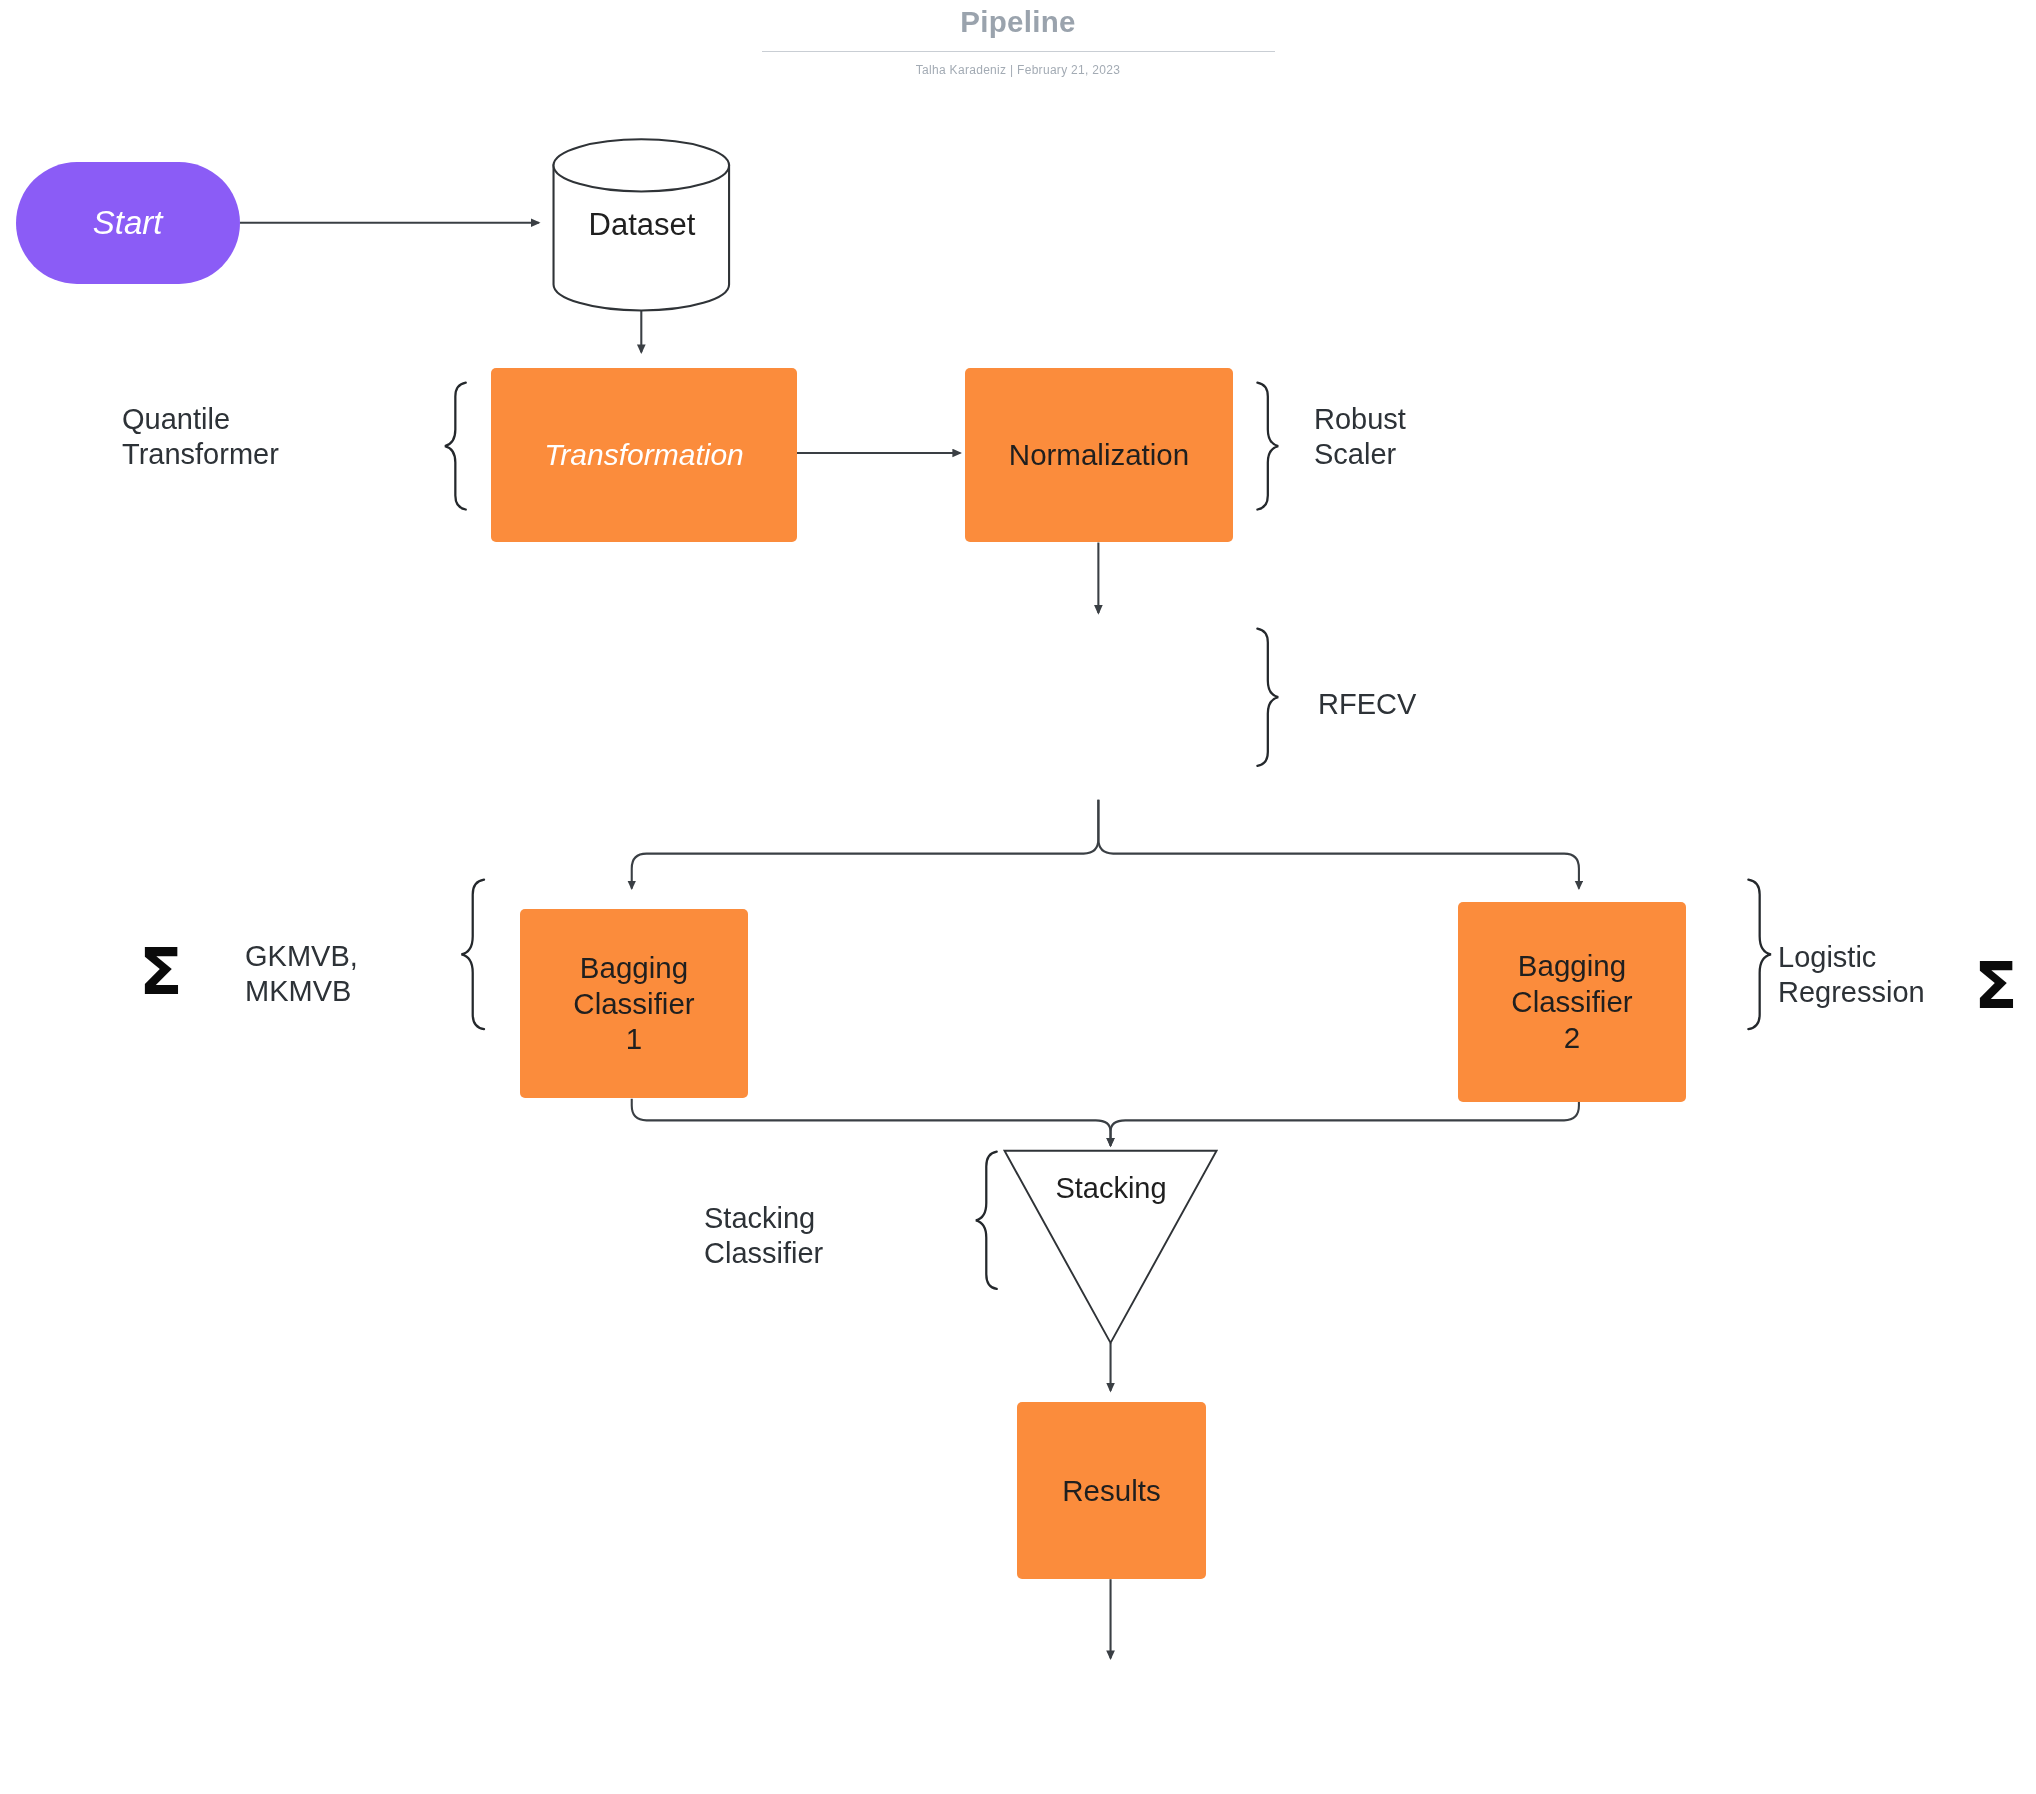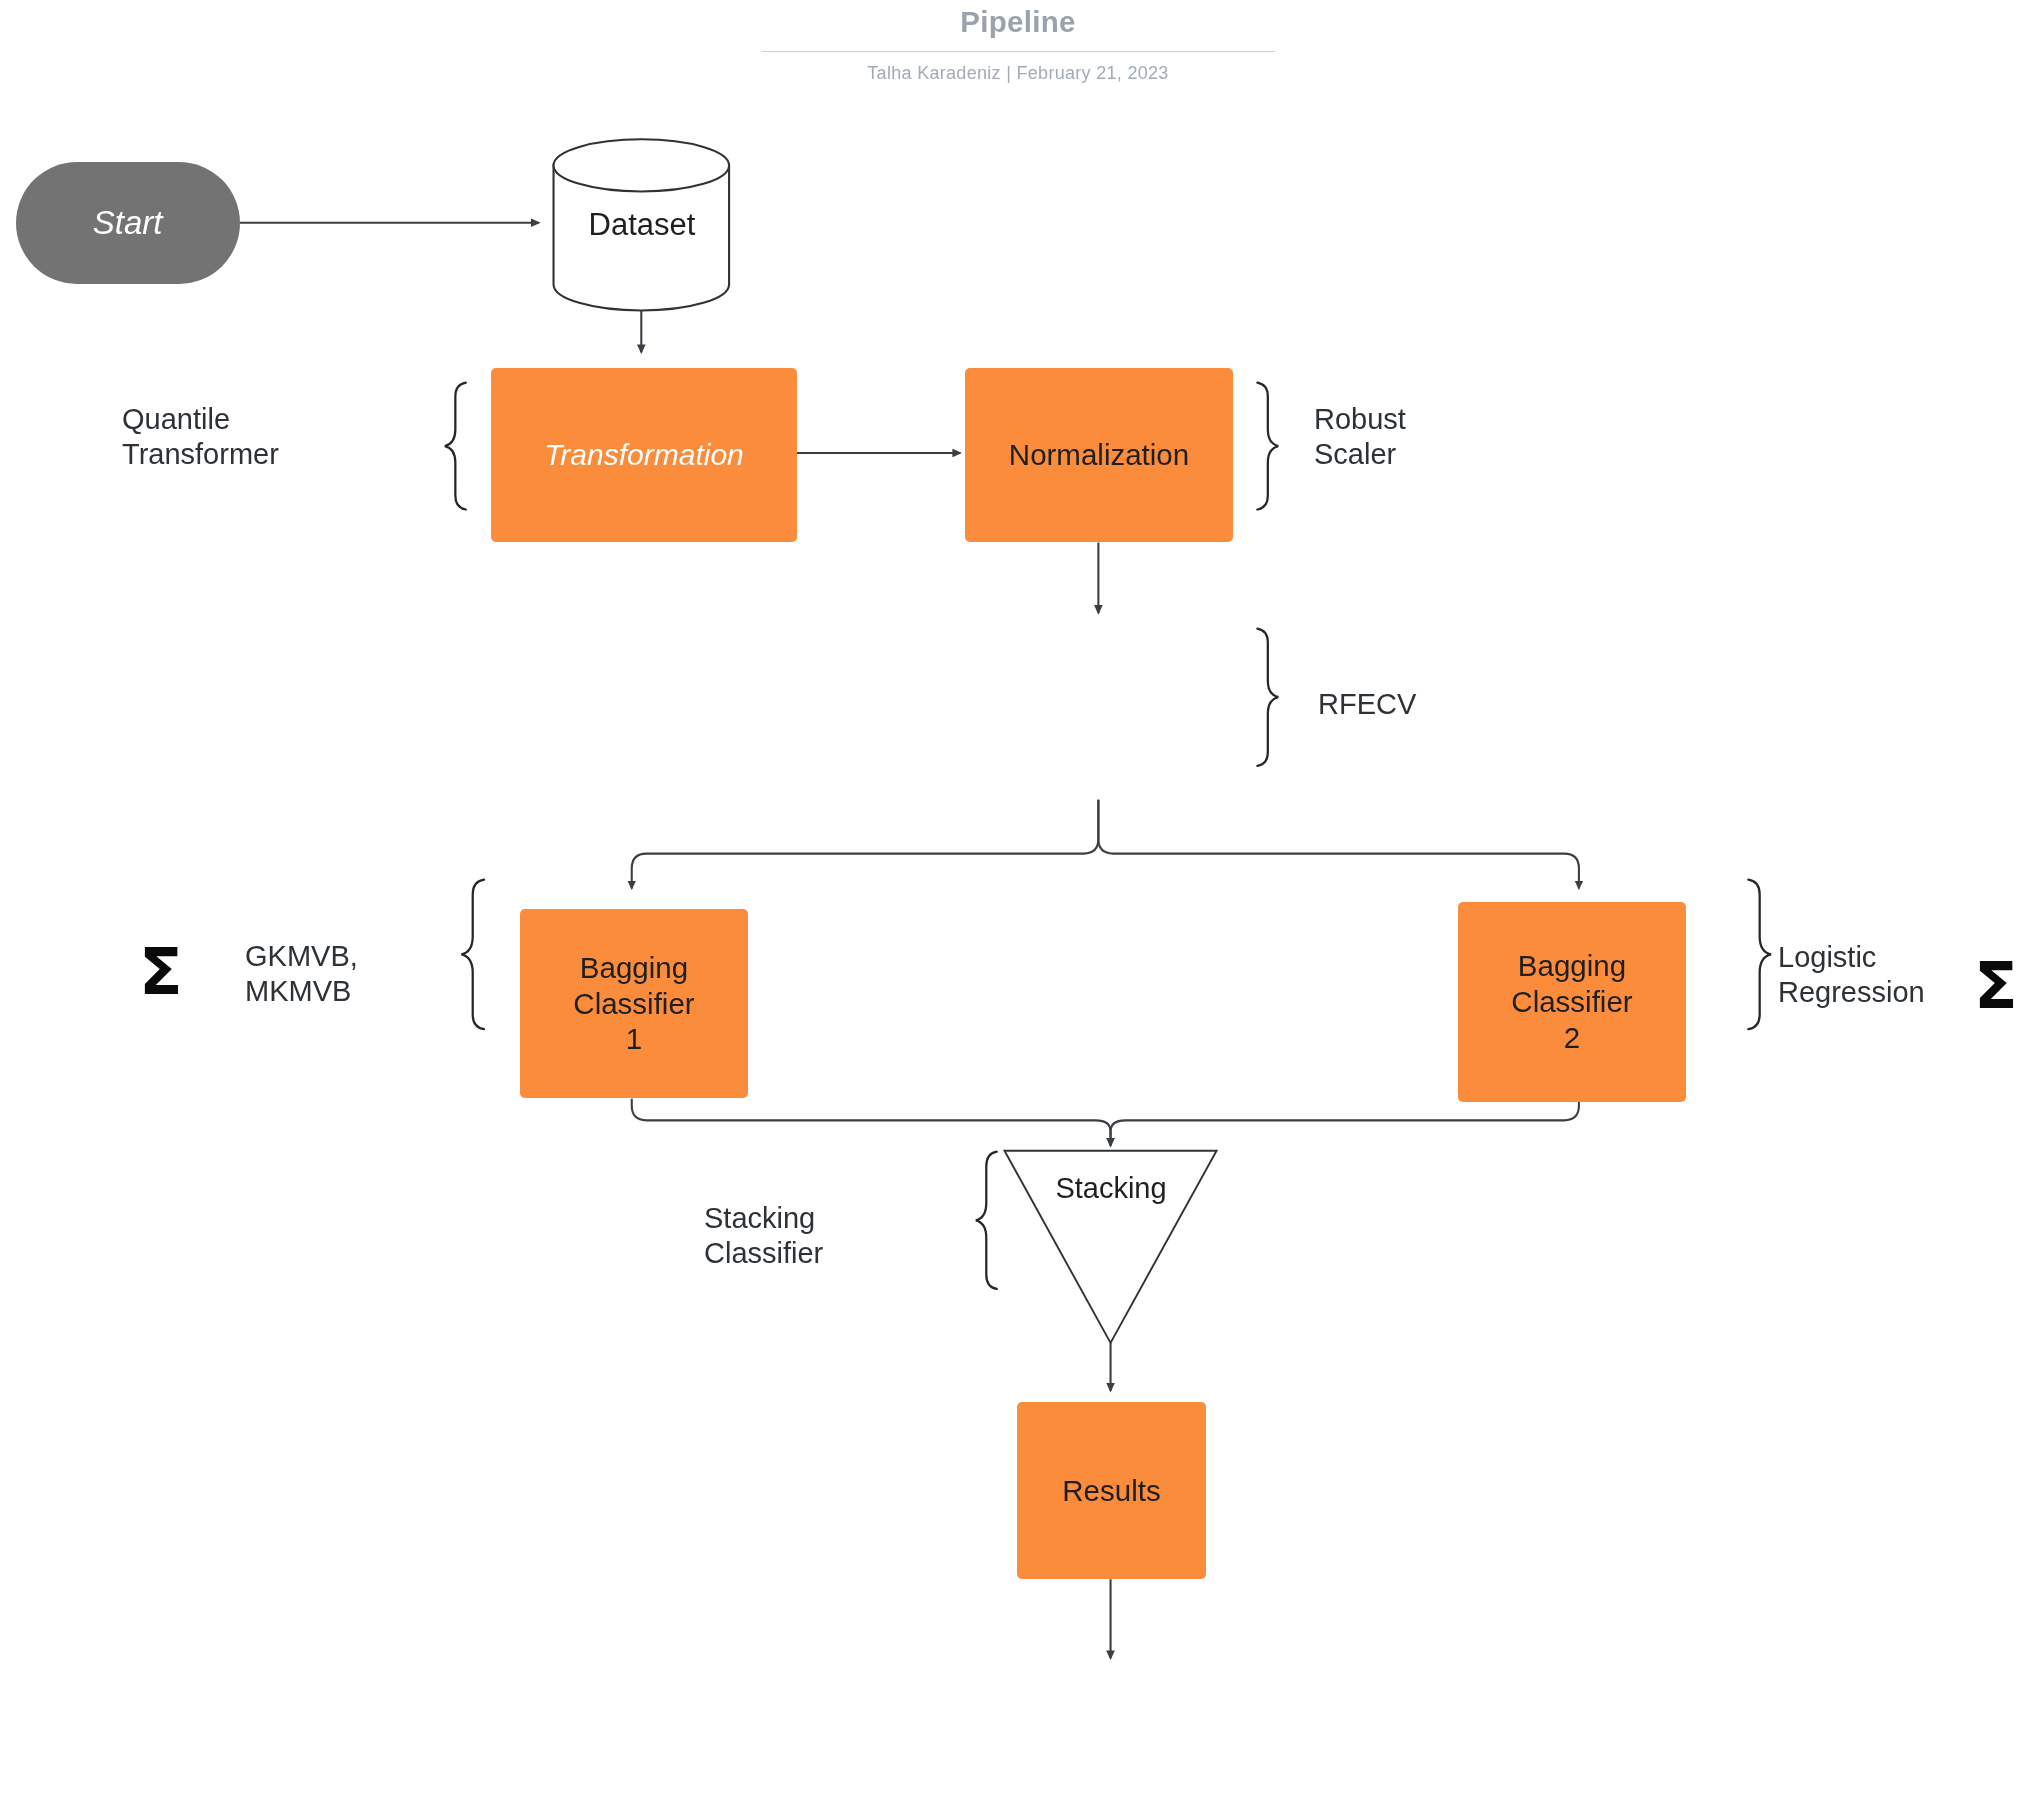--- a/index.html
+++ b/index.html
@@ -14,28 +14,28 @@
   
   .hdr{position:absolute;left:0;top:0;width:2036px;text-align:center;}
   .hdr-title{
     font-size:29.5px;font-weight:bold;color:#9aa3ad;letter-spacing:0.3px;
     line-height:1;padding-top:7px;
   }
   .hdr-rule{
     width:513px;height:1.7px;background:#c9ced4;margin:14px auto 0 auto;
   }
   .hdr-sub{
-    margin-top:11.3px;font-size:18px;color:#a3abb4;letter-spacing:0.3px;
+    margin-top:11.3px;font-size:12px;color:#a3abb4;letter-spacing:0.3px;
   }
 
   
   .node{position:absolute;display:flex;align-items:center;justify-content:center;
         text-align:center;color:#1f1f1f;font-size:29.5px;line-height:1.22;}
 
-  .capsule{background:#737373;color:#ffffff;border-radius:868px;}
+  .capsule{background:#8b5cf6;color:#ffffff;border-radius:868px;}
   .capsule.dark-label{color:#202020;}
 
   .rect{background:#fb8c3c;border-radius:5px;}
 
   .cyl{position:absolute;}
   .cyl .cyl-label{position:absolute;left:0;right:0;top:50%;transform:translateY(-50%);
      text-align:center;font-size:31px;color:#1f1f1f;}
 
   .tri-wrap{position:absolute;}
   .tri-label{position:absolute;left:0;right:0;top:21px;text-align:center;

